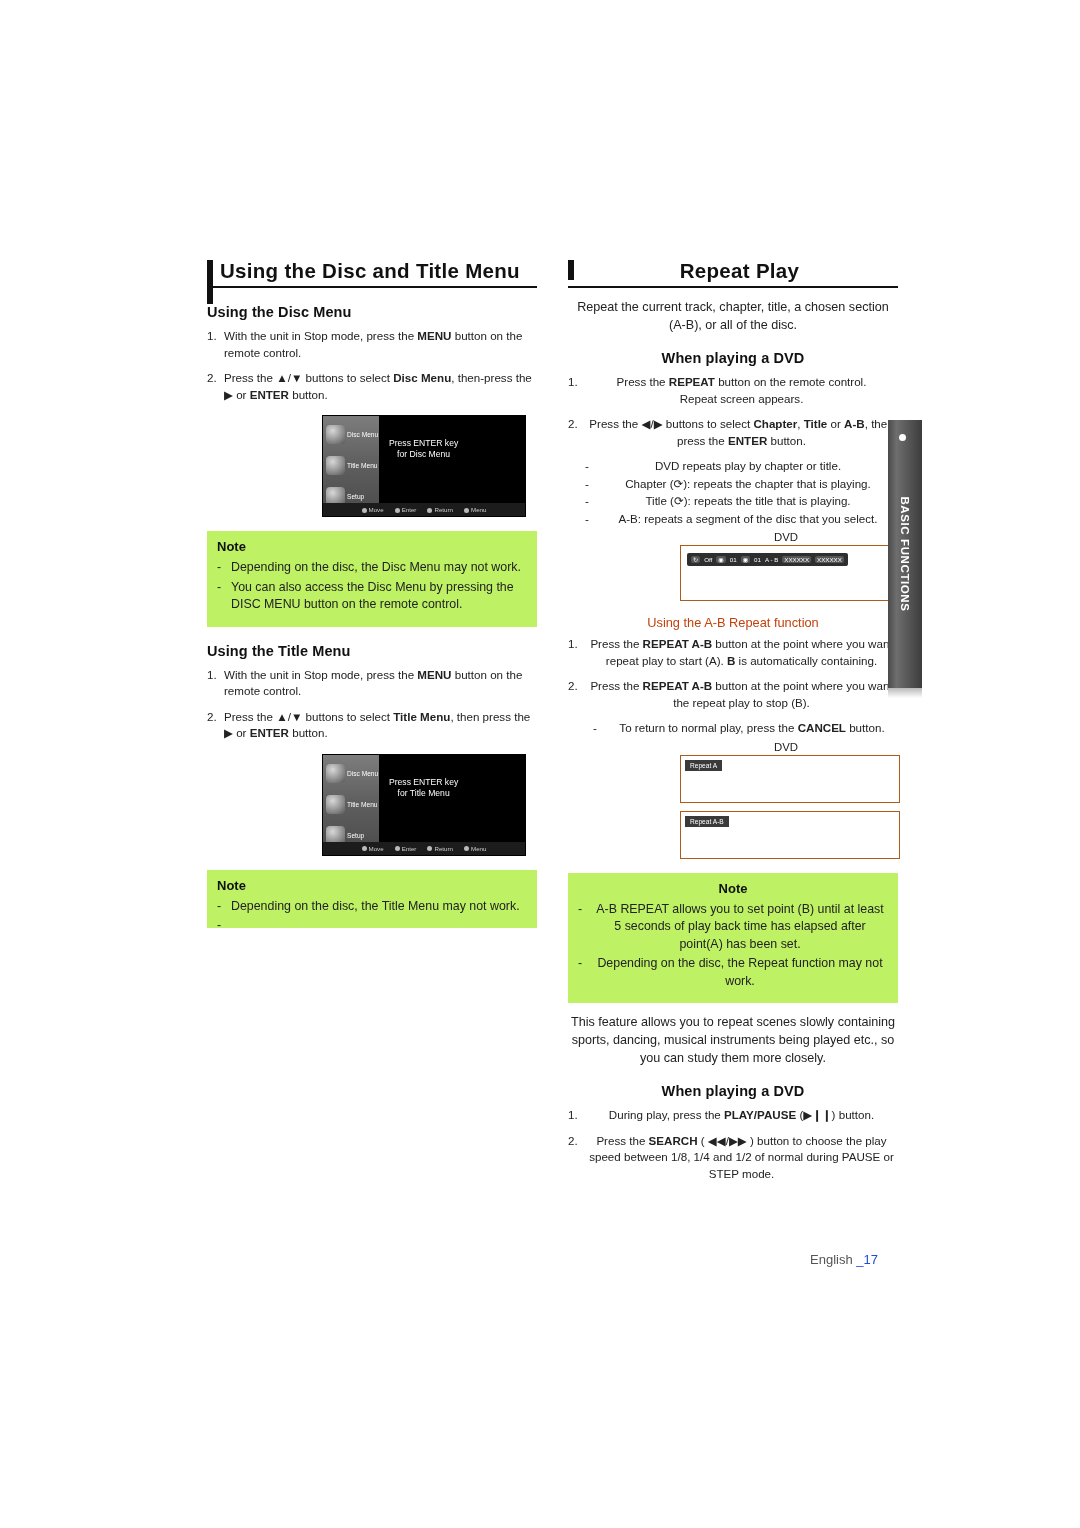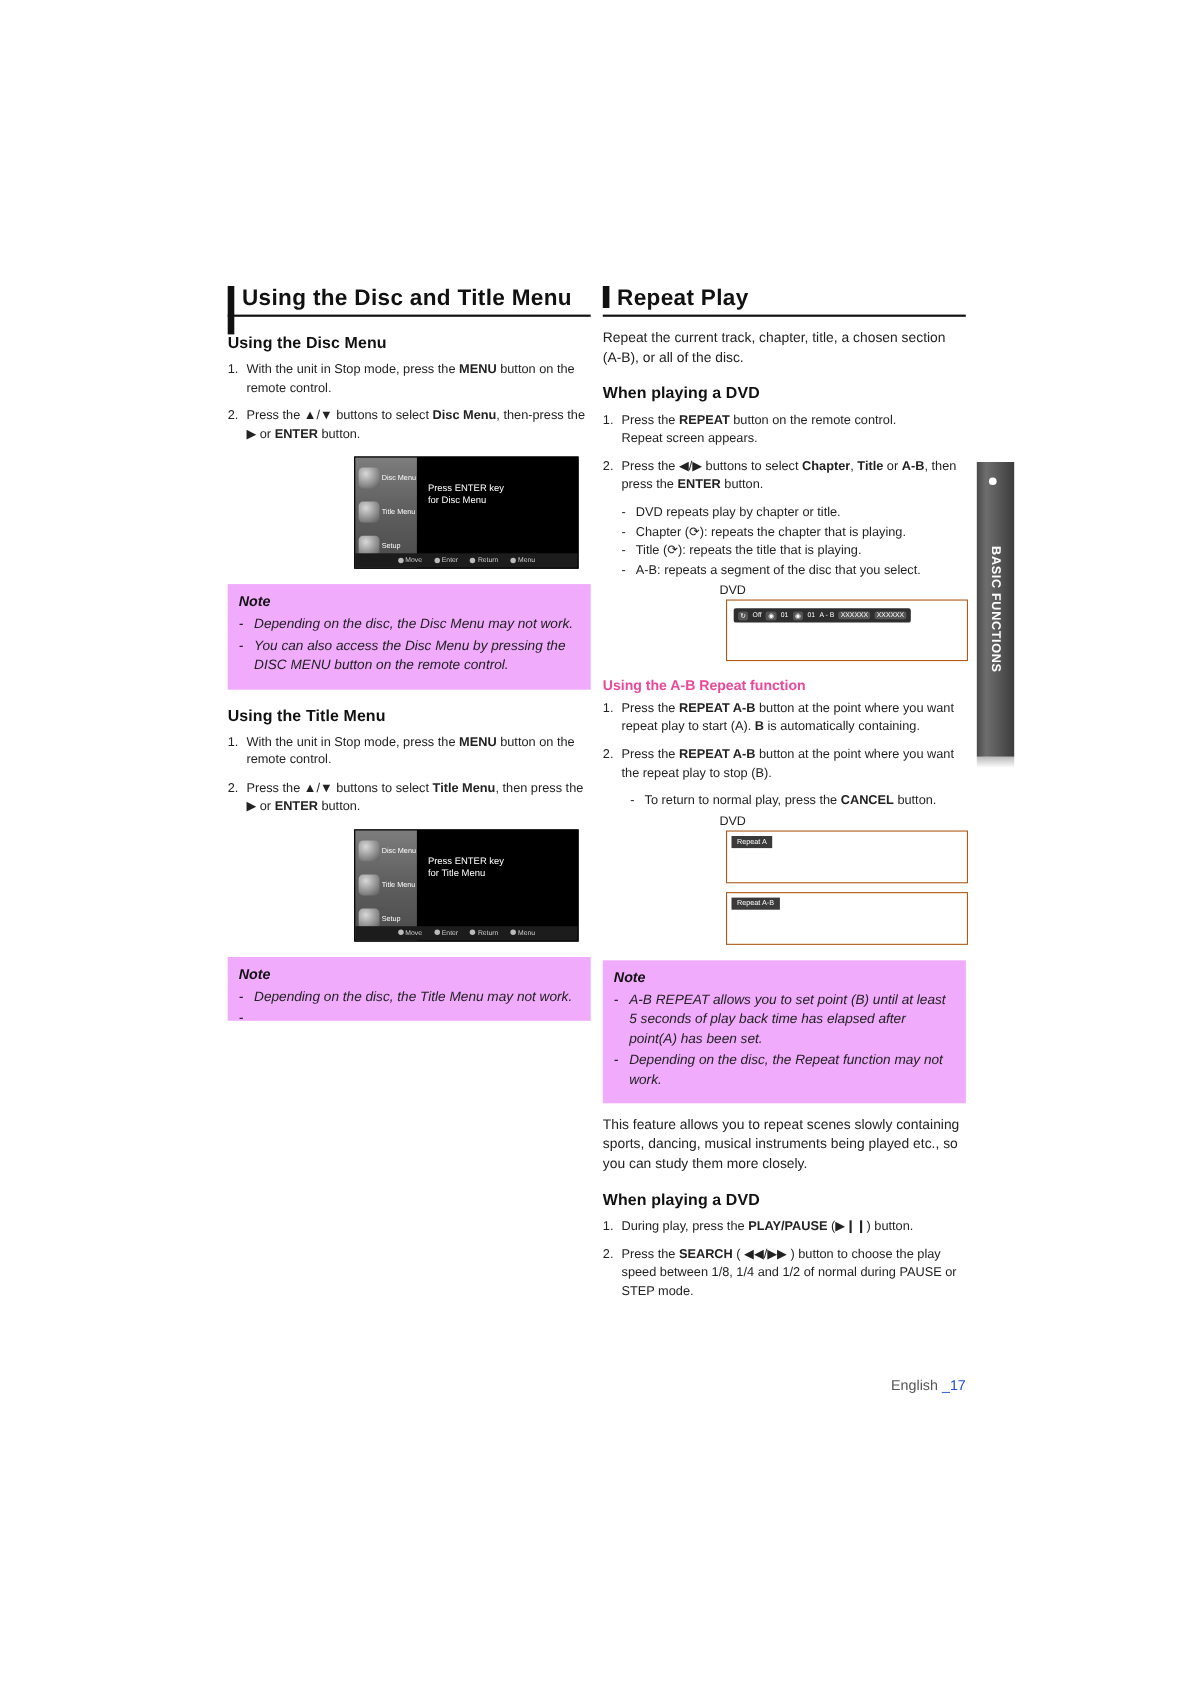--- a/index.html
+++ b/index.html
@@ -18,22 +18,23 @@
   }
 
   
   .col-left {
     position:absolute;
     left:207px; top:258px;
     width:330px;
   }
   .col-right {
     position:absolute;
-    left:548px; top:258px;
+    left:568px; top:258px;
     width:330px;
+    text-align:center;
   }
 
   
   .h1 {
     font-size:20.5px;
     font-weight:bold;
     letter-spacing:0.3px;
     line-height:25px;
     color:#111;
     padding-left:13px;
@@ -53,22 +54,22 @@
 
   .h2 {
     font-size:14.5px;
     font-weight:bold;
     color:#111;
     margin:16px 0 8px 0;
     letter-spacing:0.1px;
   }
   .h3 {
     font-size:12.8px;
-    font-weight:bold;
-    color:#ec4899;
+    font-weight:normal;
+    color:#c2410c;
     margin:14px 0 6px 0;
   }
 
   
   p, li, div.txt { font-size:11.6px; line-height:16.5px; color:#222; }
 
   ol.steps { margin:0; padding:0; list-style:none; }
   ol.steps > li {
     position:relative;
     padding-left:17px;
@@ -95,24 +96,23 @@
   }
   .dash-list li .dash {
     position:absolute; left:0; top:0;
   }
   b { font-weight:bold; }
 
   .intro { margin:10px 0 0 0; font-size:12.6px; line-height:18px; }
 
   
   .note {
-    background:#f0abfc;
+    background:#bef264;
     padding:8px 10px 11px 10px;
     margin-top:14px;
-    font-style:italic;
   }
   .note .note-title {
     font-size:13px;
     font-weight:bold;
     color:#111;
     margin-bottom:5px;
   }
   .note ul { margin:0; padding:0; list-style:none; }
   .note ul li {
     position:relative;
@@ -124,20 +124,21 @@
   .note ul li .dash { position:absolute; left:0; top:0; }
 
   
   .screen {
     width:202px;
     height:100px;
     background:#000;
     margin:12px 0 0 115px;
     position:relative;
     border:1px solid #000;
+    text-align:center;
   }
   .screen .panel {
     position:absolute;
     left:0; top:0;
     width:56px; height:100%;
     background:linear-gradient(180deg,#7d7d7d 0%,#606060 45%,#4a4a4a 100%);
   }
   .screen .panel .pitem {
     position:relative;
     height:25px;

